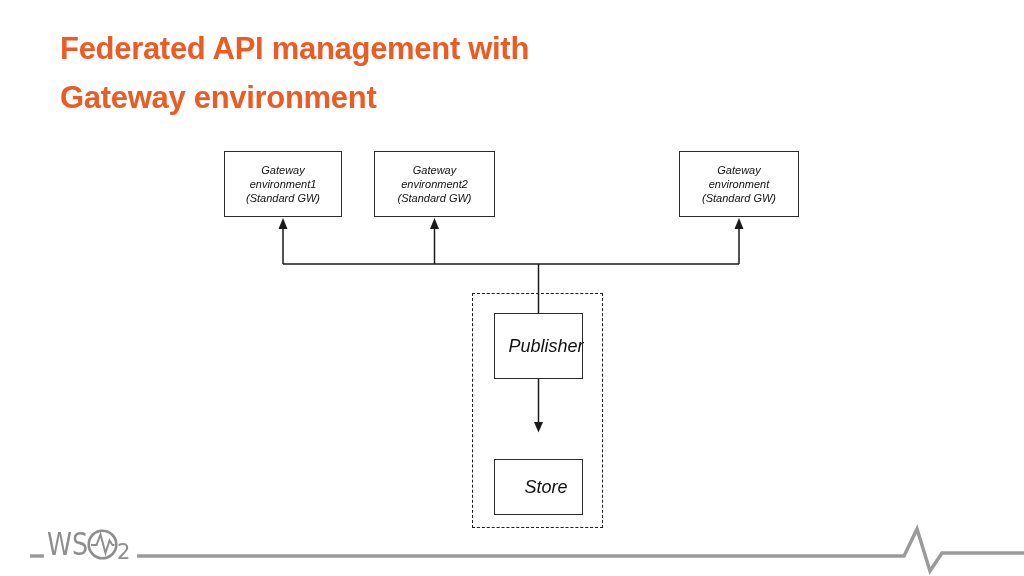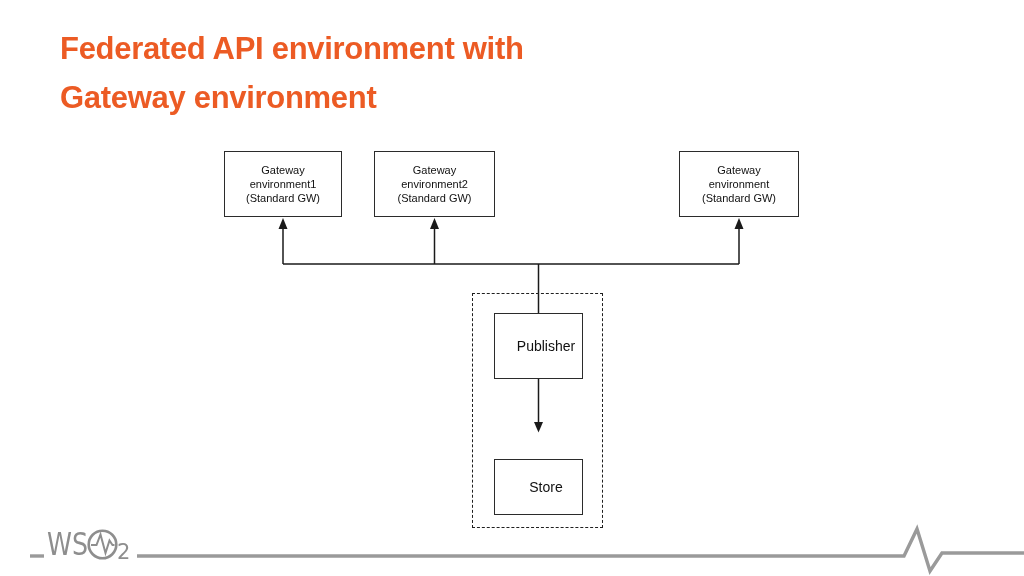--- a/index.html
+++ b/index.html
@@ -33,28 +33,29 @@
     position: absolute;
     background: #ffffff;
     border: 1.5px solid #2b2b2b;
     box-sizing: border-box;
     display: flex;
     align-items: center;
     justify-content: center;
     text-align: center;
     color: #111111;
     z-index: 2;
+    font-style: italic;
   }
   .gw-label {
     font-size: 11px;
     line-height: 14px;
     white-space: pre-line;
   }
   .node-label-lg {
-    font-size: 14px;
+    font-size: 18px;
     margin-left: 15px;
   }
   .gw1 { left: 224px; top: 151px; width: 118px; height: 66px; }
   .gw2 { left: 374px; top: 151px; width: 121px; height: 66px; }
   .gw3 { left: 679px; top: 151px; width: 120px; height: 66px; }
 
   .boundary {
     position: absolute;
     left: 472px;
     top: 293px;
@@ -92,21 +93,21 @@
     font-family: "DejaVu Sans", "Liberation Sans", sans-serif;
     fill: #8E8E8E;
   }
 </style>
 </head>
 <body>
 
 <div class="slide">
 
   <h1 class="title" style="margin:0">
-    <div>Federated API environment with</div>
+    <div>Federated API management with</div>
     <div>Gateway environment</div>
   </h1>
 
   <svg class="connectors" viewBox="0 0 1024 576">
     <g stroke="#1A1A1A" stroke-width="1.5" fill="none">
       <line x1="283" y1="264" x2="739" y2="264"></line>
       <line x1="283" y1="264" x2="283" y2="228"></line>
       <line x1="434.5" y1="264" x2="434.5" y2="228"></line>
       <line x1="739" y1="264" x2="739" y2="228"></line>
       <line x1="538.5" y1="264" x2="538.5" y2="313"></line>

